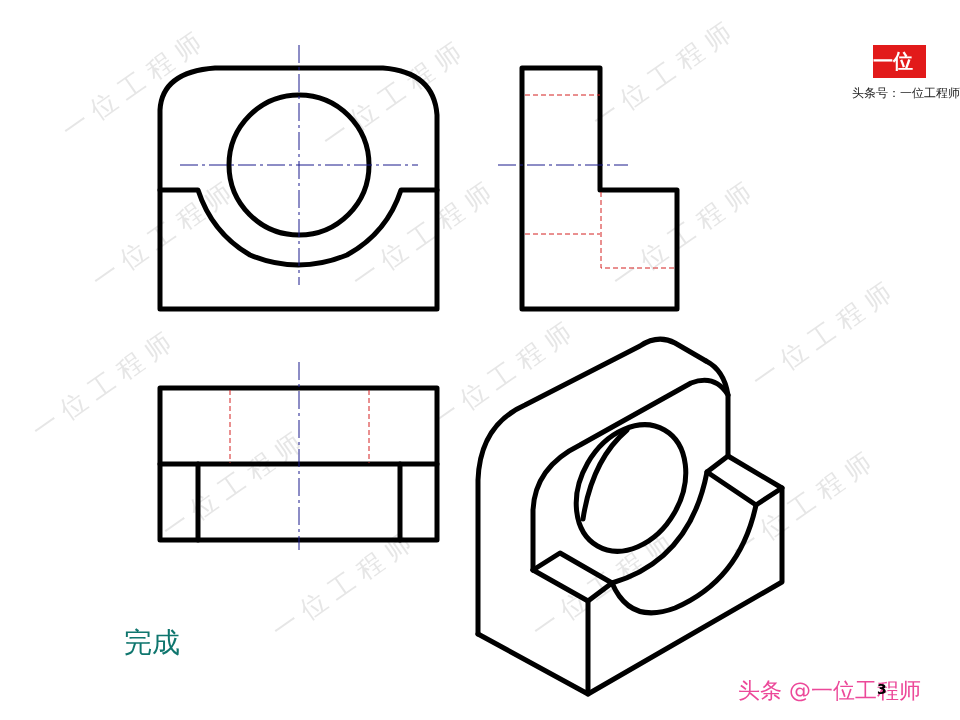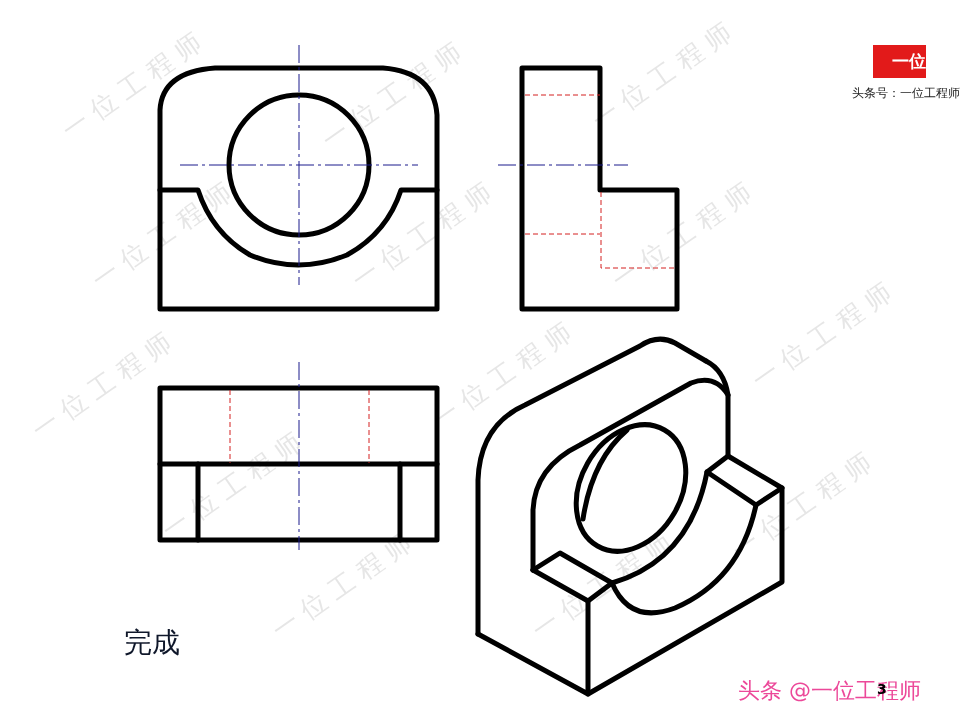--- a/index.html
+++ b/index.html
@@ -2,23 +2,23 @@
 <html><head>
 <meta charset="utf-8">
 <style>
   html, body { margin:0; padding:0; background:#ffffff; }
   body { width:960px; height:720px; position:relative; overflow:hidden; font-family:"DejaVu Sans", sans-serif; }
   #drawing { position:absolute; left:0; top:0; width:960px; height:720px; }
   .thick { fill:none; stroke:#000; stroke-width:5; stroke-linejoin:round; stroke-linecap:round; }
   .center { fill:none; stroke:#1a1a8c; stroke-width:1; stroke-dasharray:18 4 3 4; }
   .hidden { fill:none; stroke:#d42020; stroke-width:1; stroke-dasharray:5 3; }
   .wm { fill:#e6e6e6; font-size:26px; font-family:"DejaVu Sans", sans-serif; }
-  .logo-box { position:absolute; left:873px; top:45px; width:53px; height:33px; background:#e21a1a; color:#fff; font-size:17px; font-weight:bold; display:flex; align-items:center; justify-content:flex-end; font-family:"DejaVu Sans", sans-serif; }
+  .logo-box { position:absolute; left:873px; top:45px; width:53px; height:33px; background:#e21a1a; color:#fff; font-size:20px; font-weight:bold; display:flex; align-items:center; justify-content:flex-start; font-family:"DejaVu Sans", sans-serif; }
   .logo-caption { position:absolute; left:852px; top:85px; width:104px; font-size:12px; color:#222; white-space:nowrap; font-family:"DejaVu Serif", serif; }
-  .done-label { position:absolute; left:124px; top:624px; font-size:28px; color:#0f172a; font-family:"DejaVu Serif", serif; }
+  .done-label { position:absolute; left:124px; top:624px; font-size:28px; color:#0f766e; font-family:"DejaVu Serif", serif; }
   .source-label { position:absolute; left:738px; top:676px; font-size:22px; color:#ec4899; font-family:"DejaVu Sans", sans-serif; white-space:nowrap; }
   .page-num { position:absolute; left:877px; top:681px; font-size:14px; font-weight:bold; color:#000; font-family:"DejaVu Sans", sans-serif; }
 </style>
 </head>
 <body>
 
 <svg id="drawing" viewBox="0 0 960 720" xmlns="http://www.w3.org/2000/svg">
 
   <g>
     <text class="wm" transform="translate(70,140) rotate(-35)">一 位 工 程 师</text>

